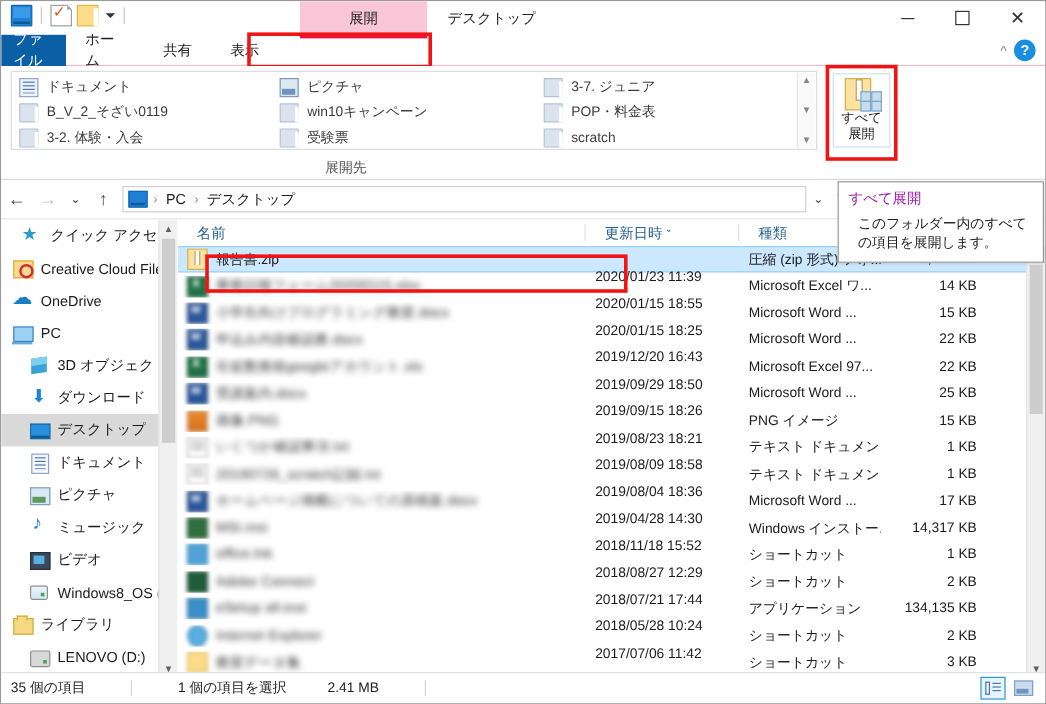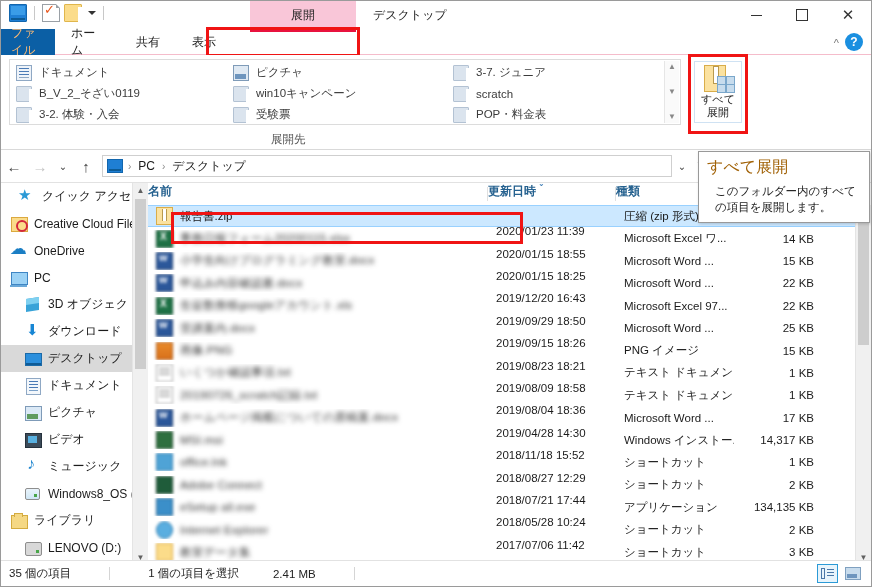--- a/index.html
+++ b/index.html
@@ -33,21 +33,21 @@
 
   .wbtns{position:absolute;right:0;top:0;display:flex;height:28px;}
   .wbtn{width:46px;height:28px;display:flex;align-items:center;justify-content:center;color:#333;font-size:13px;}
   .wbtn.close{font-size:15px;}
   .wbtn .min{width:11px;height:1px;background:#333;display:block;}
   .wbtn .max{width:10px;height:10px;border:1px solid #333;display:block;}
 
   
   .tabsrow{position:relative;height:26px;background:#fff;}
   .tab{position:absolute;top:0;height:26px;display:flex;align-items:center;justify-content:center;font-size:12px;color:#222;padding:0 10px;box-sizing:border-box;}
-  .tab.file{left:0;width:54px;background:#0b5fa5;color:#fdba74;}
+  .tab.file{left:0;width:54px;background:#0b5fa5;color:#ffffff;}
   .tab.sel{background:#fff;}
   .redbox{position:absolute;border:3px solid #f01414;box-sizing:border-box;pointer-events:none;}
   .help{position:absolute;right:8px;top:4px;width:18px;height:18px;border-radius:50%;background:#1a8fe0;color:#fff;font-size:12px;font-weight:bold;display:flex;align-items:center;justify-content:center;}
   .chevup{position:absolute;right:32px;top:8px;color:#777;font-size:11px;}
   .ctxline{position:absolute;left:249px;top:0;width:106px;height:3px;background:#e8133f;}
   .ribbon-topline{position:absolute;left:0;right:0;top:25px;height:1px;background:#f5bccb;}
 
   
   .ribbon{position:relative;height:94px;background:#fff;border-bottom:1px solid #d9d9d9;}
   .gallery{position:absolute;left:8px;top:4px;width:672px;height:66px;border:1px solid #dcdcdc;background:#fff;box-sizing:border-box;}
@@ -69,21 +69,21 @@
   .bigbtn .lbl{font-size:11px;color:#222;line-height:13px;text-align:center;margin-top:2px;}
   .zipico{width:28px;height:26px;position:relative;}
   .zipico .f{position:absolute;left:0;top:0;width:20px;height:25px;background:#fbe2a0;border:1px solid #d9ad4a;}
   .zipico .z{position:absolute;left:9px;top:1px;width:4px;height:16px;background:#fff;border:1px solid #b99a4e;}
   .zipico .sq{position:absolute;width:7px;height:7px;background:#c7dced;border:1px solid #7aa7cb;}
   .gl-展開先{position:absolute;left:270px;bottom:2px;font-size:11.5px;color:#555;}
 
   
   .tooltip{position:absolute;left:697px;top:150px;width:172px;background:#fff;border:1px solid #999;
            box-shadow:1px 1px 3px rgba(0,0,0,.18);padding:5px 8px 7px 8px;box-sizing:border-box;z-index:40;}
-  .tooltip .t1{font-size:16px;color:#a16207;margin-bottom:5px;}
+  .tooltip .t1{font-size:12px;color:#a21caf;margin-bottom:5px;}
   .tooltip .t2{font-size:11.5px;color:#222;line-height:16px;padding-left:8px;}
 
   
   .addrbar{position:relative;height:32px;background:#fff;display:flex;align-items:center;}
   .navbtn{width:26px;height:26px;display:flex;align-items:center;justify-content:center;font-size:15px;color:#444;}
   .navbtn.dim{color:#c2c2c2;}
   .navbtn.small{width:20px;font-size:10px;}
   .crumbbox{position:relative;margin-left:3px;height:22px;flex:1;border:1px solid #cfcfcf;background:#fff;display:flex;align-items:center;padding:0 4px;box-sizing:border-box;}
   .crumb{display:flex;align-items:center;font-size:12px;color:#1a1a1a;padding:0 2px;}
   .crumbsep{color:#8a8a8a;margin:0 5px;font-size:10px;}
@@ -126,21 +126,21 @@
   .ni-vid:after{content:"";position:absolute;left:2px;top:2px;width:9px;height:7px;background:#58b0e0;}
   .ni-mus:before{content:"♪";position:absolute;left:2px;top:-4px;font-size:16px;color:#1f86cf;}
   .ni-hdd{width:15px;height:12px;background:#d8d8d8;border:1px solid #8e8e8e;position:absolute;top:2px;border-radius:2px;}
   .ni-hdd:after{content:"";position:absolute;right:2px;bottom:2px;width:3px;height:3px;background:#4aa64a;}
   .ni-hdd.win{background:linear-gradient(#eaf4fb,#cfe6f5);}
   .ni-lib{width:15px;height:12px;background:#f5d884;border:1px solid #d4ab3f;position:absolute;top:2px;}
   .ni-lib:after{content:"";position:absolute;left:2px;top:-3px;width:7px;height:3px;background:#f5d884;border:1px solid #d4ab3f;border-bottom:none;}
 
   .content{position:relative;flex:1;background:#fff;overflow:hidden;}
   .colhdr{height:22px;border-bottom:1px solid #e2e2e2;display:flex;align-items:center;font-size:12px;color:#2a5a8a;position:relative;background:#fff;}
-  .col{position:relative;height:22px;display:flex;padding-left:0;box-sizing:border-box;color:#25618f;font-weight:bold;}
+  .col{position:relative;height:22px;display:flex;align-items:center;padding-left:16px;box-sizing:border-box;color:#25618f;}
   .col .sep{position:absolute;right:0;top:4px;bottom:4px;width:1px;background:#e0e0e0;}
   .col-name{width:340px;}
   .col-date{width:128px;}
   .col-type{width:118px;}
   .col-size{width:90px;justify-content:flex-end;padding-right:10px;}
   .sortcaret{font-size:8px;color:#3a7bb5;margin-left:2px;position:relative;top:-4px;}
 
   .rows{position:absolute;left:0;right:15px;top:22px;bottom:0;overflow:hidden;}
   .row{height:22.4px;display:flex;align-items:center;font-size:11.5px;color:#1b1b1b;position:relative;}
   .row.sel{background:#cce8ff;border-top:1px solid #99d1ff;border-bottom:1px solid #99d1ff;box-sizing:border-box;}
@@ -260,25 +260,25 @@
             <span>受験票</span>
           </div>
       </div>
       <div class="gcol" style="left:437px;">
         <div class="gitem">
             <span class="gi gi-fold"></span>
             <span>3-7. ジュニア</span>
           </div>
         <div class="gitem">
             <span class="gi gi-fold"></span>
+            <span>POP・料金表</span>
+          </div>
+        <div class="gitem">
+            <span class="gi gi-fold"></span>
             <span>scratch</span>
-          </div>
-        <div class="gitem">
-            <span class="gi gi-fold"></span>
-            <span>POP・料金表</span>
           </div>
       </div>
       <div class="gscroll">
         <div>▲</div>
         <div>▼</div>
         <div>▼</div>
       </div>
     </div>
 
     <div class="bigbtn">
@@ -361,28 +361,28 @@
             </span>
             <span>ドキュメント</span>
           </div>
         <div class="navitem" style="padding-left:24px;">
             <span class="nico">
               <span class="ni-pic"></span>
             </span>
             <span>ピクチャ</span>
           </div>
         <div class="navitem" style="padding-left:24px;">
-            <span class="nico">
-              <span class="ni-vid"></span>
-            </span>
-            <span>ビデオ</span>
-          </div>
-        <div class="navitem" style="padding-left:24px;">
             <span class="nico"><span class="ni-mus"></span></span>
             <span>ミュージック</span>
+          </div>
+        <div class="navitem" style="padding-left:24px;">
+            <span class="nico">
+              <span class="ni-vid"></span>
+            </span>
+            <span>ビデオ</span>
           </div>
         <div class="navitem" style="padding-left:24px;">
             <span class="nico">
               <span class="ni-hdd win"></span>
             </span>
             <span>Windows8_OS (C</span>
           </div>
         <div class="navitem" style="padding-left:10px;">
             <span class="nico">
               <span class="ni-lib"></span>

